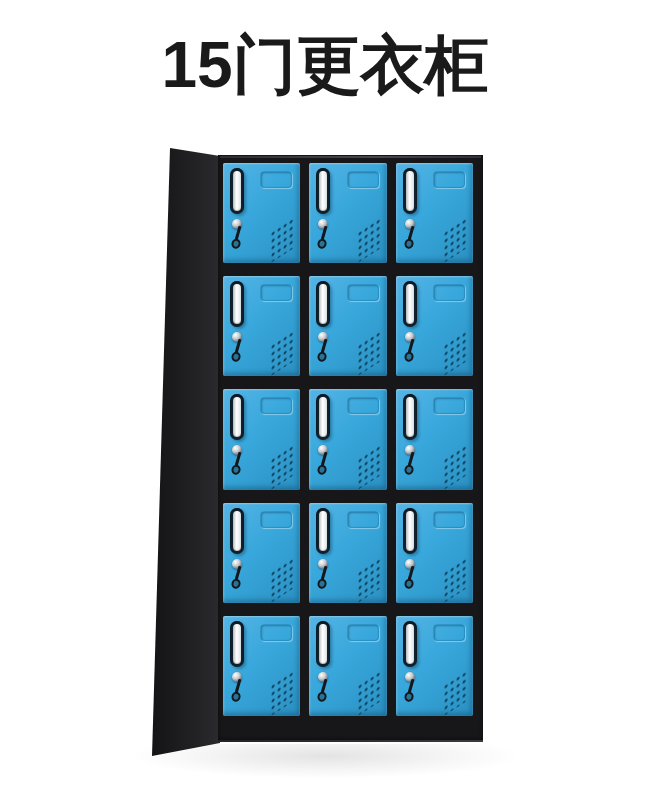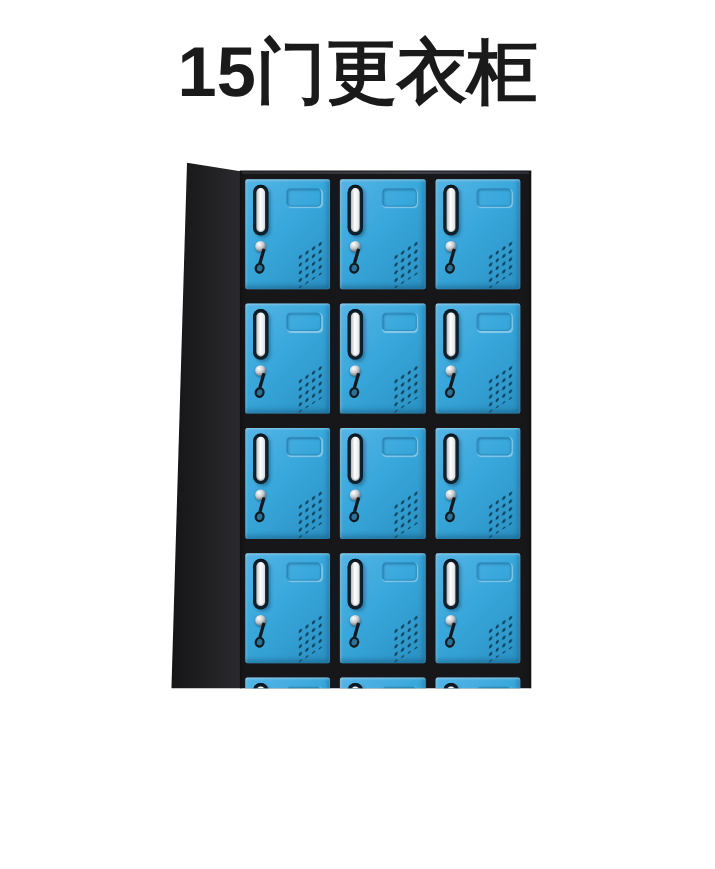--- a/index.html
+++ b/index.html
@@ -1,19 +1,19 @@
 <!DOCTYPE html>
 <html style="--background: #ffffff; --title-text: #1a1a1a; --door-blue: #38a7db; --door-blue-light: #55b5e6; --door-blue-dark: #2a90c2; --cabinet-black: #17171a; --side-panel-dark: #202023; --handle-chrome-light: #ffffff; --handle-chrome-dark: #b9bfc4; --handle-recess: #10222e; --lock-chrome: #c7ccd1; --key-black: #14181c; --vent-dot: #0d3e58;"><head>
 <meta charset="utf-8">
 <style>
   html,body { margin:0; padding:0; }
   .page {
     position: relative;
     width: 650px;
-    height: 626px;
+    height: 790px;
     background: var(--background, #ffffff);
     overflow: hidden;
     font-family: "Liberation Sans", sans-serif;
   }
   .title {
     position: absolute;
     top: 30px;
     left: 0;
     width: 100%;
     margin: 0;

